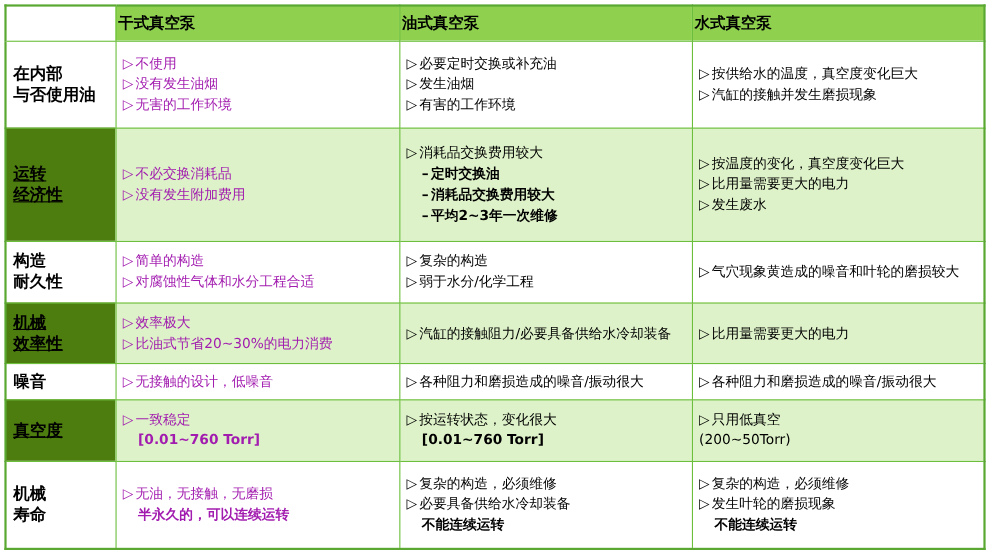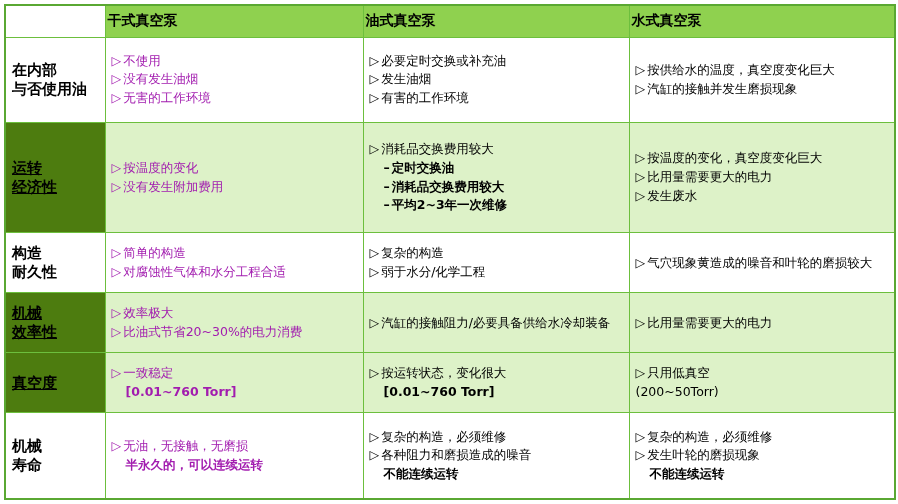--- a/index.html
+++ b/index.html
@@ -124,21 +124,21 @@
             <div class="line"><span class="mk">▷</span><span>按供给水的温度，真空度变化巨大</span></div>
             <div class="line"><span class="mk">▷</span><span>汽缸的接触并发生磨损现象</span></div>
           </td>
         </tr>
         <tr class="shade">
           <td class="rowlabel">
             <div>运转</div>
             <div>经济性</div>
           </td>
           <td class="cell first">
-            <div class="line"><span class="mk">▷</span><span>按温度的变化</span></div>
+            <div class="line"><span class="mk">▷</span><span>不必交换消耗品</span></div>
             <div class="line"><span class="mk">▷</span><span>没有发生附加费用</span></div>
           </td>
           <td class="cell">
             <div class="line"><span class="mk">▷</span><span>消耗品交换费用较大</span></div>
             <div class="line sub"><span class="mk">–</span><span>定时交换油</span></div>
             <div class="line sub"><span class="mk">–</span><span>消耗品交换费用较大</span></div>
             <div class="line sub"><span class="mk">–</span><span>平均2~3年一次维修</span></div>
           </td>
           <td class="cell">
             <div class="line"><span class="mk">▷</span><span>按温度的变化，真空度变化巨大</span></div>
@@ -172,20 +172,34 @@
             <div class="line"><span class="mk">▷</span><span>效率极大</span></div>
             <div class="line"><span class="mk">▷</span><span>比油式节省20~30%的电力消费</span></div>
           </td>
           <td class="cell">
             <div class="line"><span class="mk">▷</span><span>汽缸的接触阻力/必要具备供给水冷却装备</span></div>
           </td>
           <td class="cell">
             <div class="line"><span class="mk">▷</span><span>比用量需要更大的电力</span></div>
           </td>
         </tr>
+        <tr>
+          <td class="rowlabel">
+            <div>噪音</div>
+          </td>
+          <td class="cell first">
+            <div class="line"><span class="mk">▷</span><span>无接触的设计，低噪音</span></div>
+          </td>
+          <td class="cell">
+            <div class="line"><span class="mk">▷</span><span>各种阻力和磨损造成的噪音/振动很大</span></div>
+          </td>
+          <td class="cell">
+            <div class="line"><span class="mk">▷</span><span>各种阻力和磨损造成的噪音/振动很大</span></div>
+          </td>
+        </tr>
         <tr class="shade">
           <td class="rowlabel">
             <div>真空度</div>
           </td>
           <td class="cell first">
             <div class="line"><span class="mk">▷</span><span>一致稳定</span></div>
             <div class="line sub"><span>[0.01~760 Torr]</span></div>
           </td>
           <td class="cell">
             <div class="line"><span class="mk">▷</span><span>按运转状态，变化很大</span></div>
@@ -200,21 +214,21 @@
           <td class="rowlabel">
             <div>机械</div>
             <div>寿命</div>
           </td>
           <td class="cell first">
             <div class="line"><span class="mk">▷</span><span>无油，无接触，无磨损</span></div>
             <div class="line sub"><span>半永久的，可以连续运转</span></div>
           </td>
           <td class="cell">
             <div class="line"><span class="mk">▷</span><span>复杂的构造，必须维修</span></div>
-            <div class="line"><span class="mk">▷</span><span>各种阻力和磨损造成的噪音</span></div>
+            <div class="line"><span class="mk">▷</span><span>必要具备供给水冷却装备</span></div>
             <div class="line sub"><span>不能连续运转</span></div>
           </td>
           <td class="cell">
             <div class="line"><span class="mk">▷</span><span>复杂的构造，必须维修</span></div>
             <div class="line"><span class="mk">▷</span><span>发生叶轮的磨损现象</span></div>
             <div class="line sub"><span>不能连续运转</span></div>
           </td>
         </tr>
       </tbody>
   </table>

